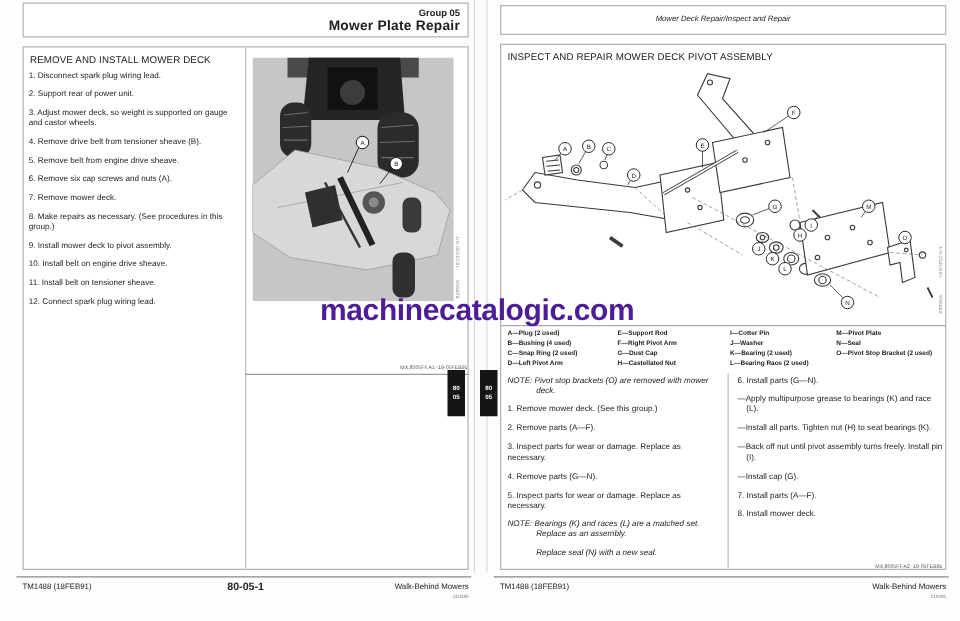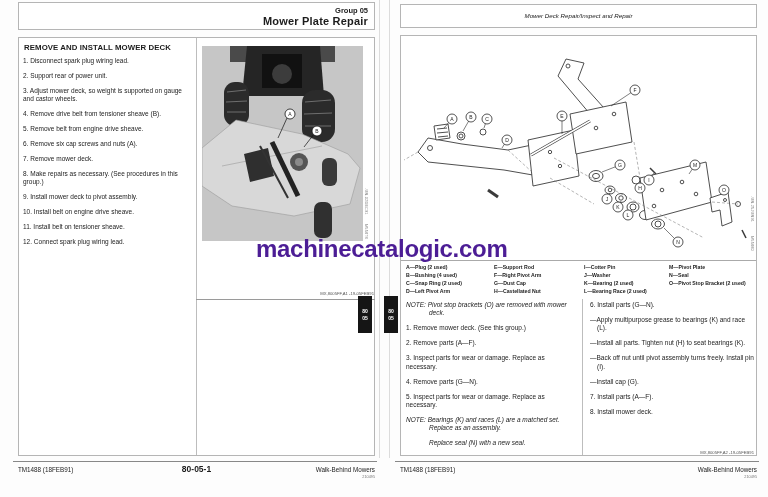--- a/index.html
+++ b/index.html
@@ -7,21 +7,21 @@
   .sheet{position:relative;width:768px;height:497px;overflow:hidden;background:#fdfdfd;padding-left:41px;}
   .abs{position:absolute;}
   .box{position:absolute;border:1px solid #b5b5b5;box-sizing:border-box;background:#fff;}
   .vline{position:absolute;width:1px;background:#bdbdbd;}
   .hline{position:absolute;height:1px;background:#9a9a9a;}
   .spine{position:absolute;width:1px;background:#dcdcdc;top:0;height:458px;}
 
   .hdr-group{font-size:7.5px;font-weight:bold;line-height:1.2;}
   .hdr-title{font-size:11px;font-weight:bold;line-height:1.1;letter-spacing:0.2px;}
   .running-hdr{font-style:italic;font-size:6.2px;color:#222;}
-  .sec-title{position:absolute;font-size:7.8px;font-weight:bold;letter-spacing:0.1px;}
+  .sec-title{position:absolute;font-size:7.8px;font-weight:normal;letter-spacing:0.1px;}
 
   .col{position:absolute;}
   .col p{font-size:6.5px;line-height:1.3;margin:0 0 6.5px 0;}
   .note{font-style:italic;padding-left:23px;text-indent:-23px;}
   .note-cont{font-style:italic;padding-left:23px;}
   .dash{padding-left:7px;text-indent:-7px;}
 
   .leg-col{position:absolute;}
   .leg-col p{font-size:5.2px;font-weight:bold;line-height:1.35;margin:0 0 1px 0;padding-left:8px;text-indent:-8px;}
 
@@ -132,20 +132,21 @@
   <div class="f-center" style="left:18px;top:464px;width:357px;">80-05-1</div>
   <div class="f-right" style="left:255px;top:466px;width:120px;">Walk-Behind Mowers</div>
   <div class="f-small" style="left:255px;top:475px;width:120px;">210495</div>
 
   <div class="box" style="left:400px;top:4px;width:357px;height:24px;text-align:center;padding-top:7px;">
     <div class="running-hdr">Mower Deck Repair/Inspect and Repair</div>
   </div>
 
   <div class="box" style="left:400px;top:35px;width:357px;height:421px;"></div>
 
+  <div class="sec-title" style="left:406px;top:41px;">INSPECT AND REPAIR MOWER DECK PIVOT ASSEMBLY</div>
 
   <svg class="abs" style="left:404px;top:54px;" width="348" height="204" viewBox="0 0 348 204">
     <g fill="#fff" stroke="#3b3b3b" stroke-width="0.9">
 
       <g>
         <path d="M14,98 L24,84 L58,90 L104,96 L142,88 L146,124 L100,116 L24,108 Z"></path>
         <circle cx="26" cy="94" r="2.5"></circle>
         <path d="M124,86 L170,76 L175,122 L129,132 Z"></path>
         <circle cx="146" cy="98" r="1.7"></circle>
           <circle cx="156" cy="112" r="1.7"></circle>

